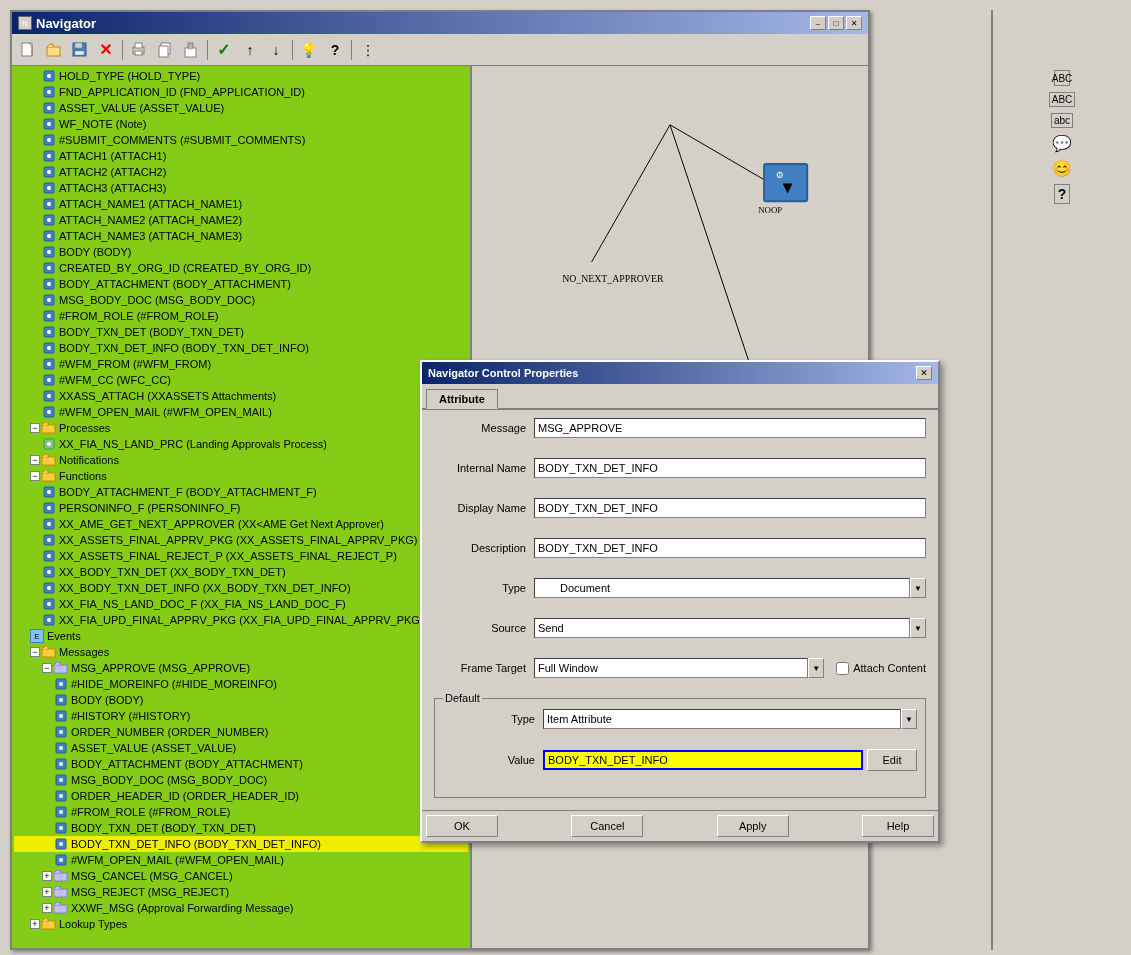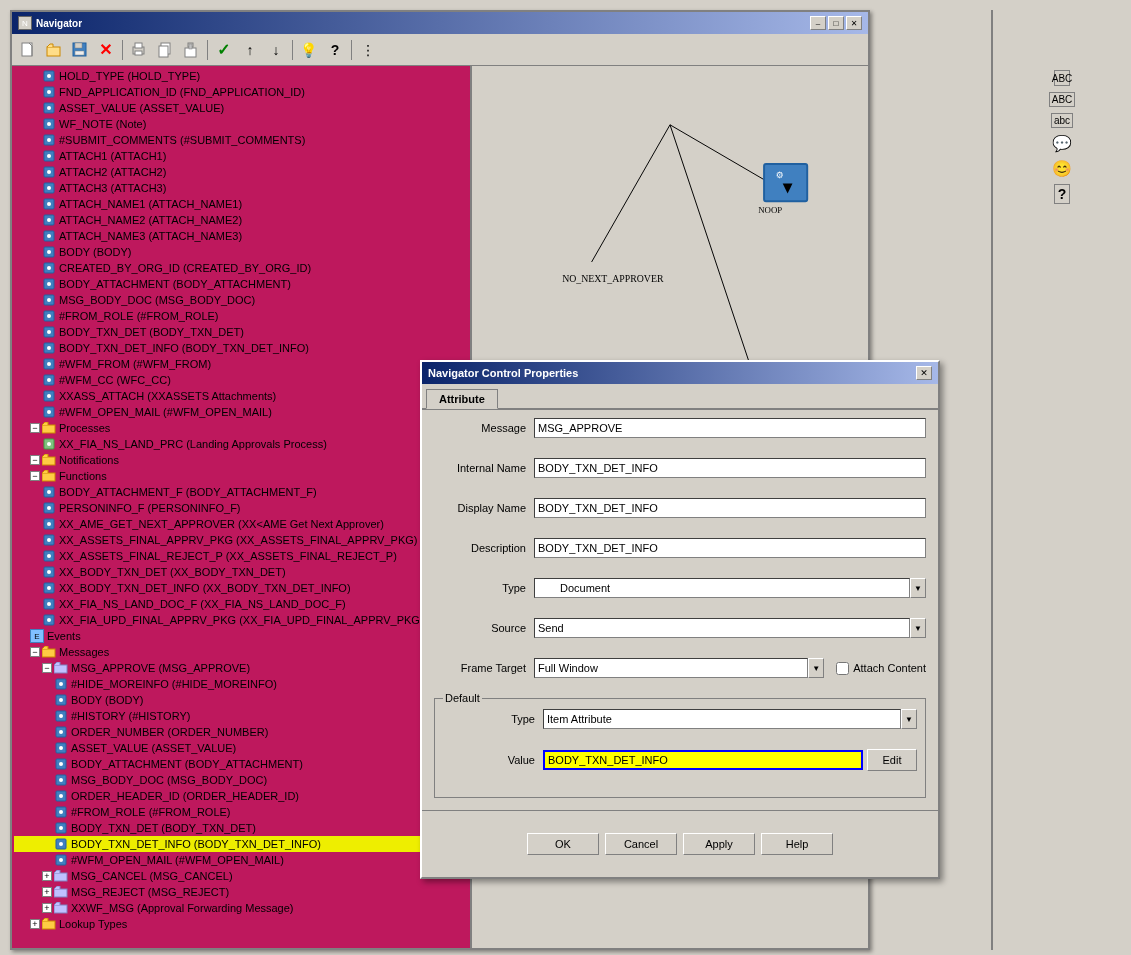--- a/index.html
+++ b/index.html
@@ -47,21 +47,21 @@
       height: 14px;
       background: #d4d0c8;
       border: 1px solid #666;
       font-size: 8px;
       display: flex;
       align-items: center;
       justify-content: center;
     }
 
     .titlebar-title {
-      font-size: 10px;
+      font-size: 13px;
       font-weight: bold;
       color: white;
     }
 
     .titlebar-buttons {
       display: flex;
       gap: 2px;
     }
 
     .titlebar-btn {
@@ -112,21 +112,21 @@
 
     
     .content-area {
       display: flex;
       height: calc(100% - 54px);
     }
 
     
     .tree-panel {
       width: 460px;
-      background: #be185d;
+      background: #84cc16;
       border-right: 2px solid #808080;
       overflow-y: auto;
       overflow-x: auto;
       padding: 2px;
       font-size: 11px;
     }
 
     .tree-item {
       display: flex;
       align-items: center;
@@ -348,23 +348,23 @@
       background: #ffff00;
       border: 2px solid #0000ff;
       font-size: 11px;
       padding: 1px 3px;
       font-family: 'Tahoma', Arial, sans-serif;
     }
 
     
     .dialog-buttons {
       display: flex;
-      justify-content: center;
+      justify-content: space-between;
       gap: 6px;
-      padding: 22px;
+      padding: 4px;
       border-top: 1px solid #808080;
     }
 
     .dialog-btn {
       width: 72px;
       height: 22px;
       background: #d4d0c8;
       border: 1px solid #808080;
       border-top-color: #fff;
       border-left-color: #fff;

